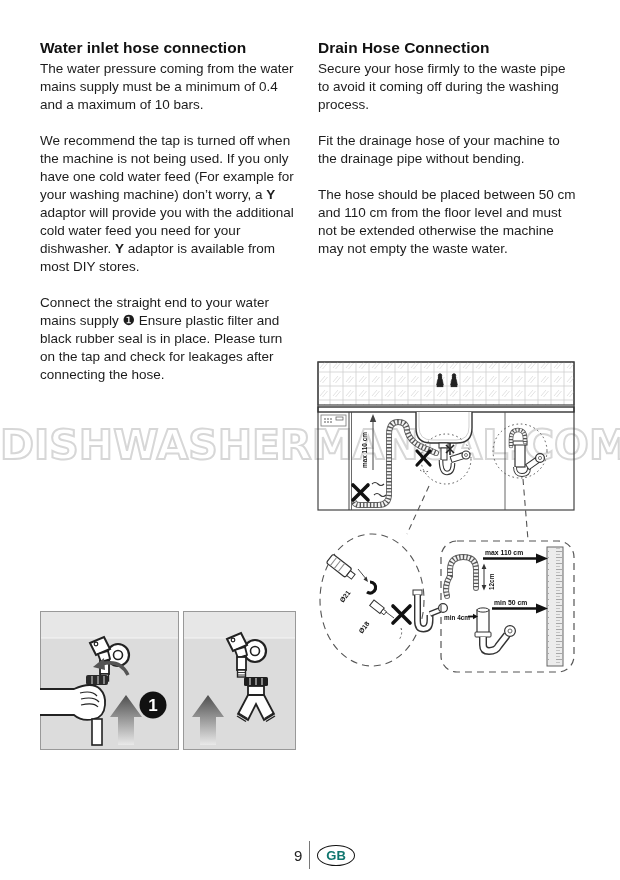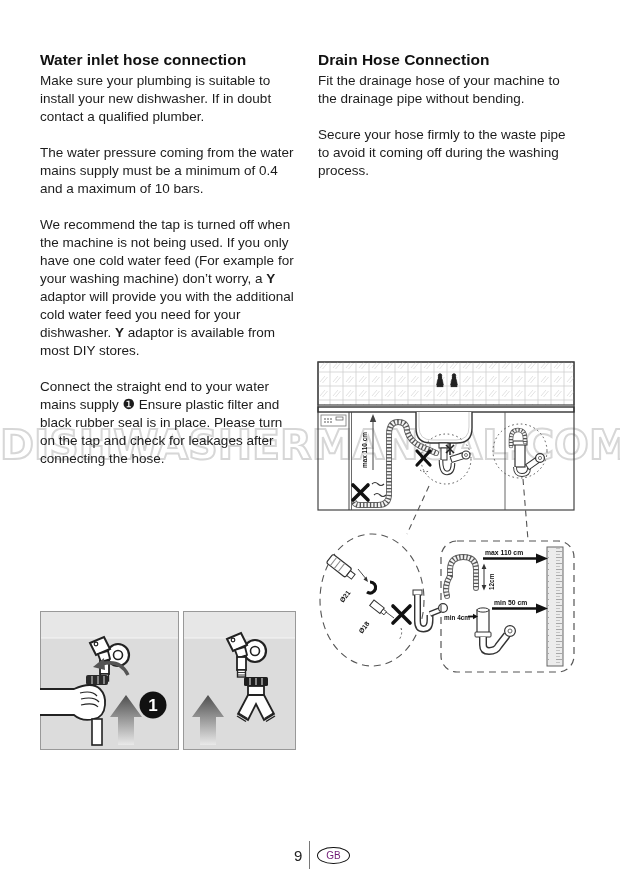--- a/index.html
+++ b/index.html
@@ -1,34 +1,34 @@
 <!DOCTYPE html>
 <html><head>
 <meta charset="utf-8">
 <style>
   html,body{margin:0;padding:0;background:#fff;}
   .page{position:relative;width:620px;height:880px;background:#ffffff;overflow:hidden;
         font-family:"Liberation Sans",sans-serif;color:#1c1c1c;}
   .watermark{position:absolute;left:0;right:0;top:421px;text-align:center;white-space:nowrap;
         font-family:"DejaVu Sans",sans-serif;font-weight:bold;font-size:41px;letter-spacing:0px;
         color:transparent;-webkit-text-stroke:2px #d7d7d7;pointer-events:none;}
-  .col{position:absolute;top:50px;width:260px;font-size:13.5px;line-height:18px;}
+  .col{position:absolute;top:38px;width:260px;font-size:13.5px;line-height:18px;}
   .col-left{left:40px;}
   .col-right{left:318px;}
   .col h2{font-size:15.5px;line-height:20px;margin:0 0 2px 0;font-weight:bold;color:#111;}
   .col p{margin:0 0 18px 0;}
   .b{font-weight:bold;}
   .marker{font-size:14px;line-height:1;}
   .figure-wrap{position:absolute;left:40px;top:611px;width:256px;height:140px;}
   .diagram-wrap{position:absolute;left:317px;top:358px;width:260px;height:334px;}
   .footer{position:absolute;left:294px;top:841px;display:flex;align-items:center;gap:7px;height:28px;}
   .footer .pnum{font-size:15px;color:#222;}
   .footer .fdiv{display:inline-block;width:1px;height:28px;background:#777;}
   .footer .gb{display:inline-block;border:1.6px solid #111;border-radius:50%;padding:2px 8px;
-        font-weight:normal;font-size:10px;color:#701a75;}
+        font-weight:bold;font-size:13px;color:#0f766e;}
   
   .xmark line{stroke:#111;stroke-width:3.2;stroke-linecap:round;}
   .xmark-big line{stroke:#111;stroke-width:3.6;stroke-linecap:round;}
   .leader{stroke:#555;stroke-width:1.1;stroke-dasharray:6 4.5;fill:none;}
   .hose-casing{fill:none;stroke:#666;stroke-width:6;stroke-linecap:round;}
   .hose-fill{fill:none;stroke:#f4f4f4;stroke-width:4.2;stroke-linecap:round;}
   .hose-ribs{fill:none;stroke:#555;stroke-width:5.4;stroke-dasharray:1.3 2.1;}
   .hose2-casing{fill:none;stroke:#666;stroke-width:4.6;stroke-linecap:round;}
   .hose2-fill{fill:none;stroke:#f4f4f4;stroke-width:3;stroke-linecap:round;}
   .hose2-ribs{fill:none;stroke:#555;stroke-width:4;stroke-dasharray:1.1 1.8;}
@@ -38,30 +38,30 @@
 </style>
 </head>
 <body>
 
 <div class="page">
 
   <div class="watermark">DISHWASHERMANUAL.COM</div>
 
   <div class="col col-left">
     <h2>Water inlet hose connection</h2>
-    <p>Make sure your plumbing is suitable to install your new dishwasher. If in doubt contact a qualified plumber.</p>
     <p>The water pressure coming from the water mains supply must be a minimum of 0.4 and a maximum of 10 bars.</p>
     <p><span>We recommend the tap is turned off when the machine is not being used. If you only have one cold water feed (For example for your washing machine) don’t worry, a </span><span class="b">Y</span><span> adaptor will provide you with the additional cold water feed you need for your dishwasher. </span><span class="b">Y</span><span> adaptor is available from most DIY stores.</span></p>
     <p><span>Connect the straight end to your water mains supply </span><span class="marker">❶</span><span>  Ensure plastic filter and black rubber seal is in place. Please turn on the tap and check for leakages after connecting the hose.</span></p>
   </div>
 
   <div class="col col-right">
     <h2>Drain Hose Connection</h2>
+    <p>Secure your hose firmly to the waste pipe to avoid it coming off during the washing process.</p>
     <p>Fit the drainage hose of your machine to the drainage pipe without bending.</p>
-    <p>Secure your hose firmly to the waste pipe to avoid it coming off during the washing process.</p>
+    <p>The hose should be placed between 50 cm and 110 cm from the floor level and must not be extended otherwise the machine may not empty the waste water.</p>
   </div>
 
   <div class="diagram-wrap">
   <svg width="260" height="334" viewBox="0 0 260 334" xmlns="http://www.w3.org/2000/svg">
     <defs>
       <pattern id="tiles" width="13" height="14" patternUnits="userSpaceOnUse">
         <rect width="13" height="14" fill="none" stroke="#c9c9c9" stroke-width="0.7"></rect>
         <path d="M3,10 L8,4 M5.5,11 L10.5,5" stroke="#dadada" stroke-width="0.8" fill="none"></path>
       </pattern>
       <pattern id="rticks" width="14" height="6" patternUnits="userSpaceOnUse">

